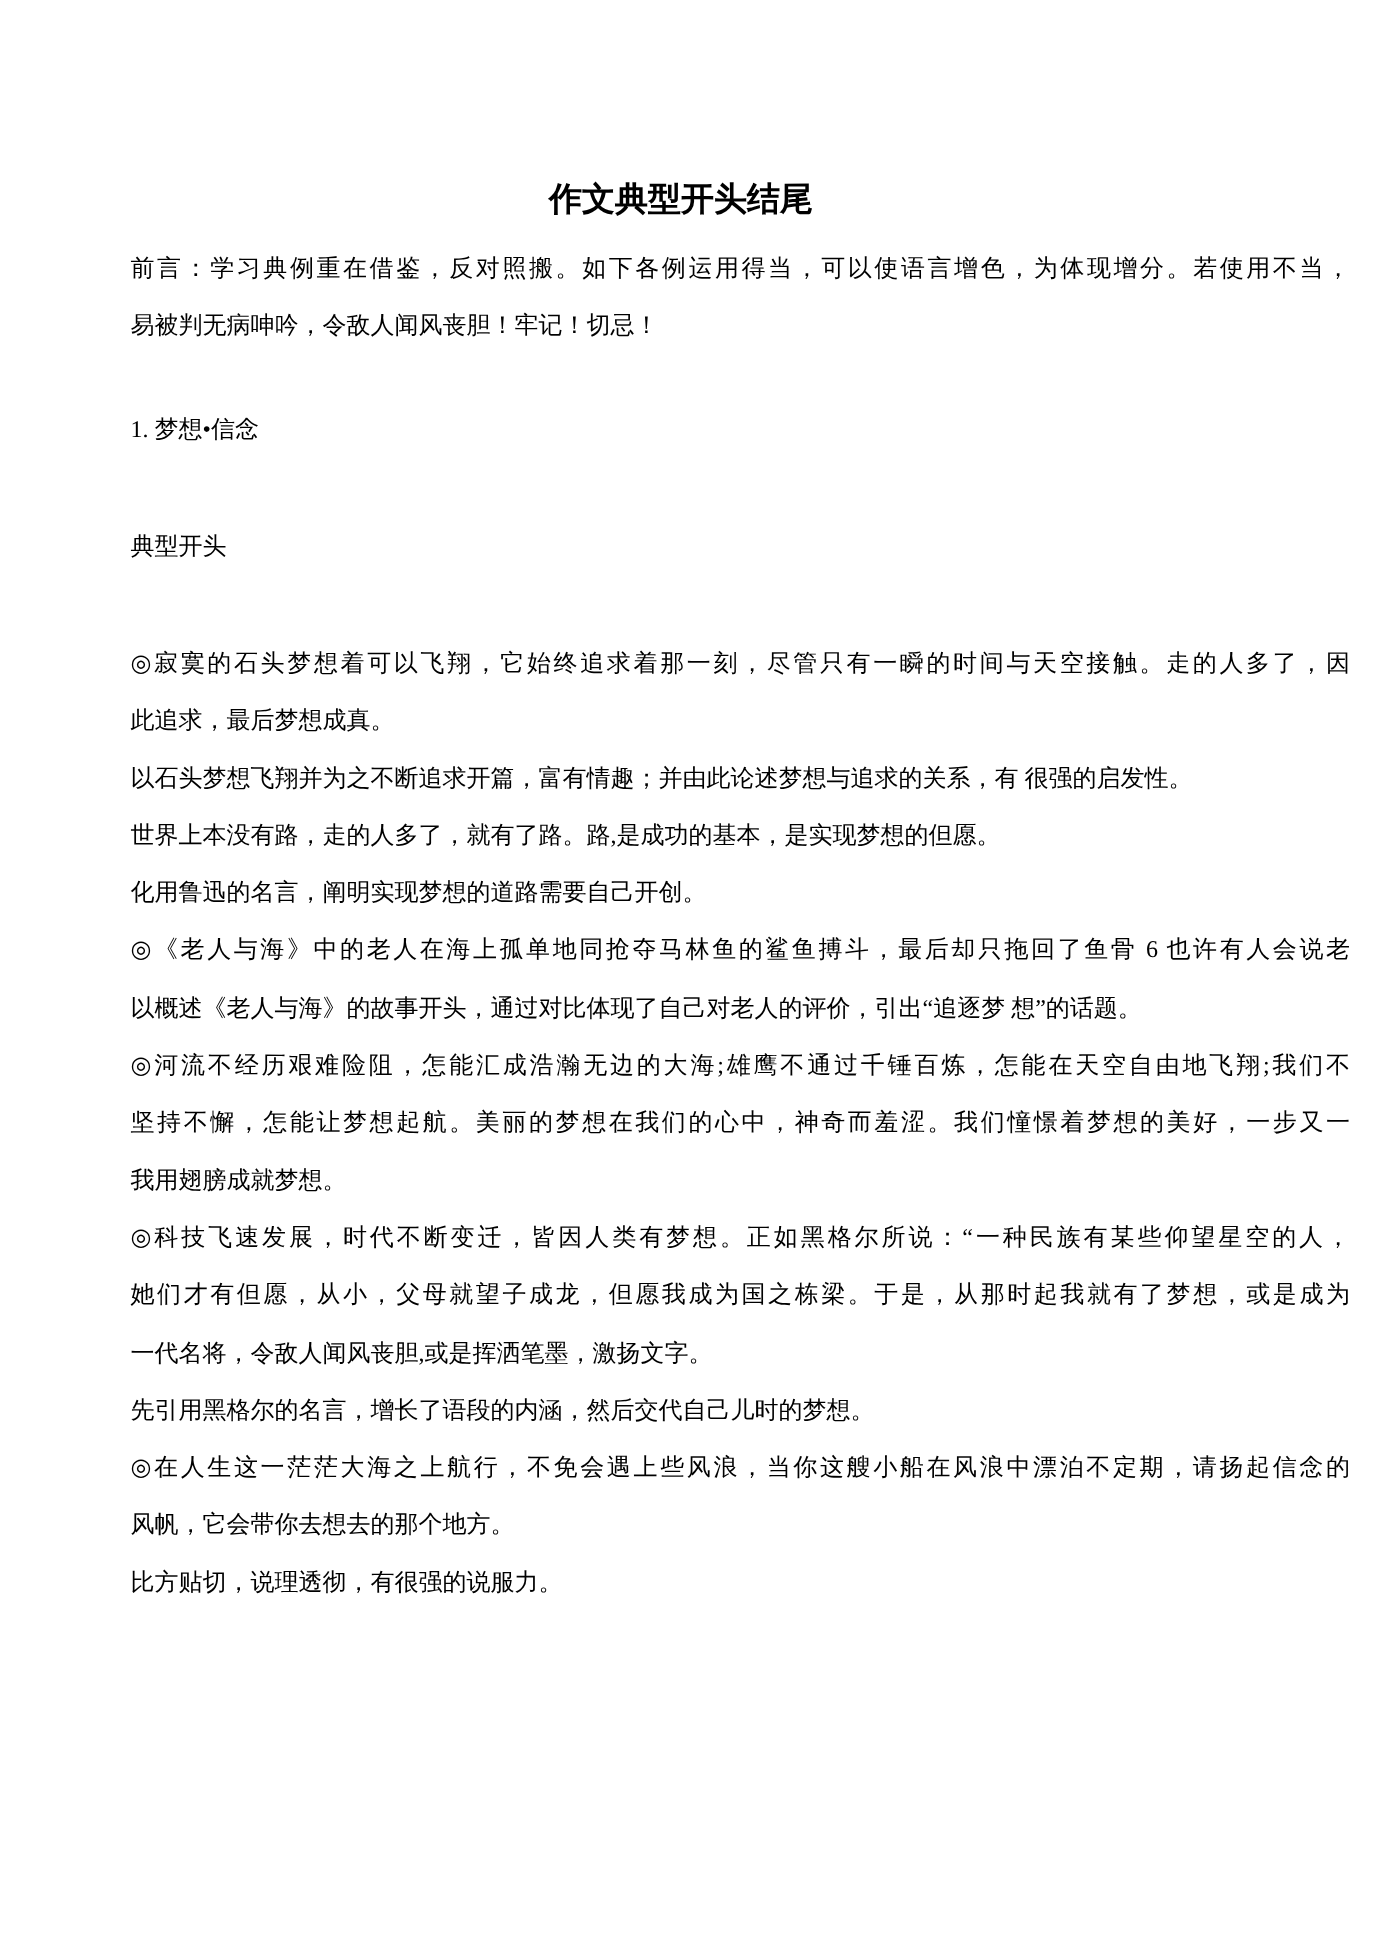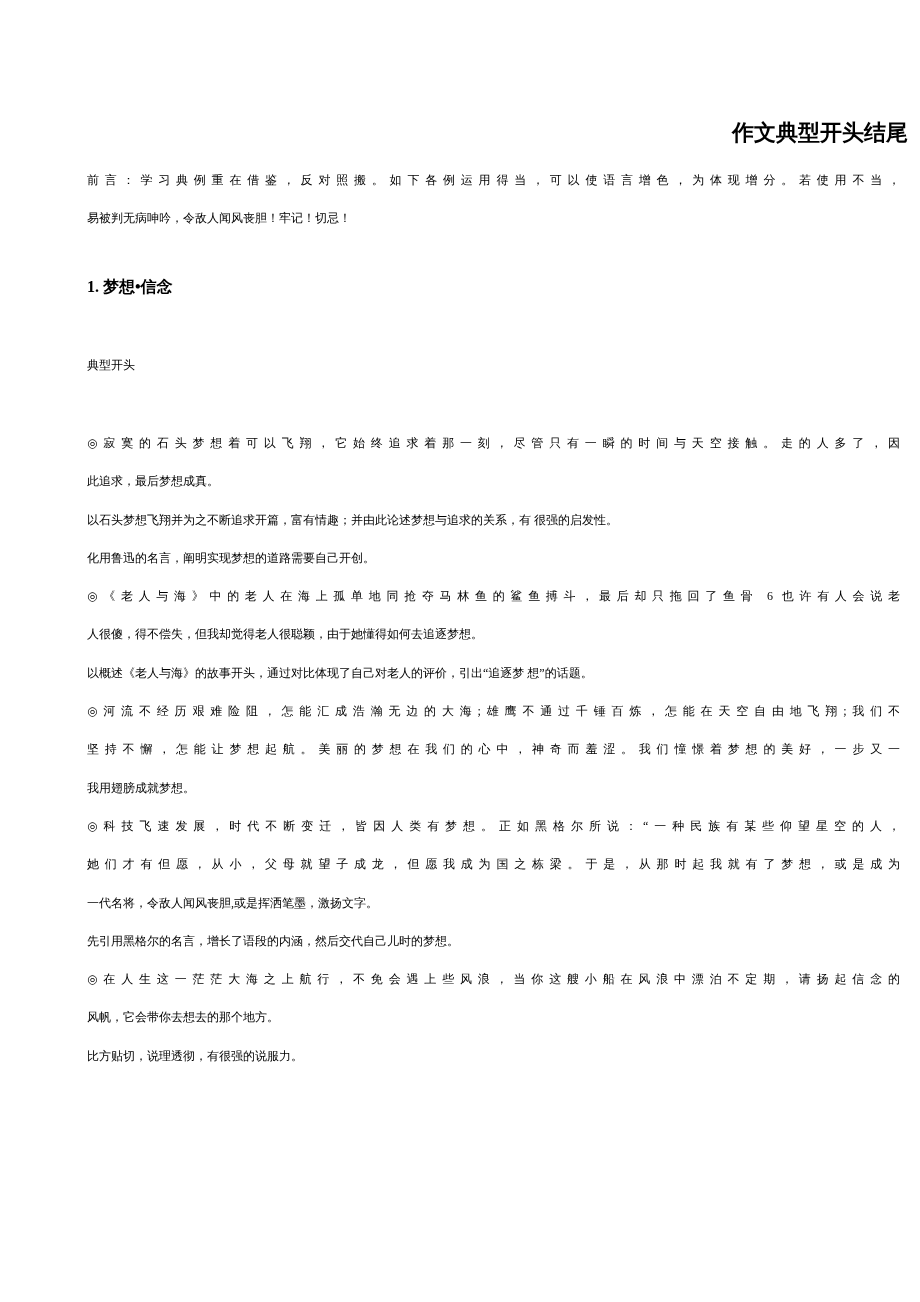--- a/index.html
+++ b/index.html
@@ -14,60 +14,59 @@
     background: #ffffff;
     color: #000000;
     font-family: "Liberation Serif", "DejaVu Serif", serif;
     overflow: hidden;
   }
   .doc-title {
     position: absolute;
     top: 118px;
     left: 0;
     width: 908px;
-    text-align: right;
+    text-align: center;
     font-size: 22px;
     font-weight: 700;
     line-height: 30px;
     margin: 0;
   }
   .preface {
     position: absolute;
     top: 161px;
     left: 87px;
     width: 813px;
   }
   .section-heading {
     position: absolute;
     top: 268px;
     left: 87px;
     font-size: 16px;
     line-height: 38px;
     white-space: nowrap;
-    font-weight: bold;
   }
   .subsection-heading {
     position: absolute;
     top: 346px;
     left: 87px;
-    font-size: 12px;
+    font-size: 16px;
     line-height: 38px;
     white-space: nowrap;
     text-align: right;
   }
   .body-text {
     position: absolute;
     top: 424px;
     left: 87px;
     width: 813px;
   }
   .line {
     height: 38.3px;
     line-height: 38.3px;
-    font-size: 12px;
+    font-size: 16px;
     white-space: nowrap;
   }
   .line.j {
     white-space: normal;
     text-align: justify;
     text-align-last: justify;
   }
 </style>
 </head>
 <body>
@@ -81,23 +80,23 @@
     </div>
 
   <div class="section-heading">1. 梦想•信念</div>
 
   <div class="subsection-heading">典型开头</div>
 
   <div class="body-text">
       <div class="line j">◎寂寞的石头梦想着可以飞翔，它始终追求着那一刻，尽管只有一瞬的时间与天空接触。走的人多了，因</div>
       <div class="line">此追求，最后梦想成真。</div>
       <div class="line">以石头梦想飞翔并为之不断追求开篇，富有情趣；并由此论述梦想与追求的关系，有 很强的启发性。</div>
+      <div class="line">世界上本没有路，走的人多了，就有了路。路,是成功的基本，是实现梦想的但愿。</div>
       <div class="line">化用鲁迅的名言，阐明实现梦想的道路需要自己开创。</div>
       <div class="line j">◎《老人与海》中的老人在海上孤单地同抢夺马林鱼的鲨鱼搏斗，最后却只拖回了鱼骨 6 也许有人会说老</div>
-      <div class="line">人很傻，得不偿失，但我却觉得老人很聪颖，由于她懂得如何去追逐梦想。</div>
       <div class="line">以概述《老人与海》的故事开头，通过对比体现了自己对老人的评价，引出“追逐梦 想”的话题。</div>
       <div class="line j">◎河流不经历艰难险阻，怎能汇成浩瀚无边的大海;雄鹰不通过千锤百炼，怎能在天空自由地飞翔;我们不</div>
       <div class="line j">坚持不懈，怎能让梦想起航。美丽的梦想在我们的心中，神奇而羞涩。我们憧憬着梦想的美好，一步又一</div>
       <div class="line">我用翅膀成就梦想。</div>
       <div class="line j">◎科技飞速发展，时代不断变迁，皆因人类有梦想。正如黑格尔所说：“一种民族有某些仰望星空的人，</div>
       <div class="line j">她们才有但愿，从小，父母就望子成龙，但愿我成为国之栋梁。于是，从那时起我就有了梦想，或是成为</div>
       <div class="line">一代名将，令敌人闻风丧胆,或是挥洒笔墨，激扬文字。</div>
       <div class="line">先引用黑格尔的名言，增长了语段的内涵，然后交代自己儿时的梦想。</div>
       <div class="line j">◎在人生这一茫茫大海之上航行，不免会遇上些风浪，当你这艘小船在风浪中漂泊不定期，请扬起信念的</div>
       <div class="line">风帆，它会带你去想去的那个地方。</div>

